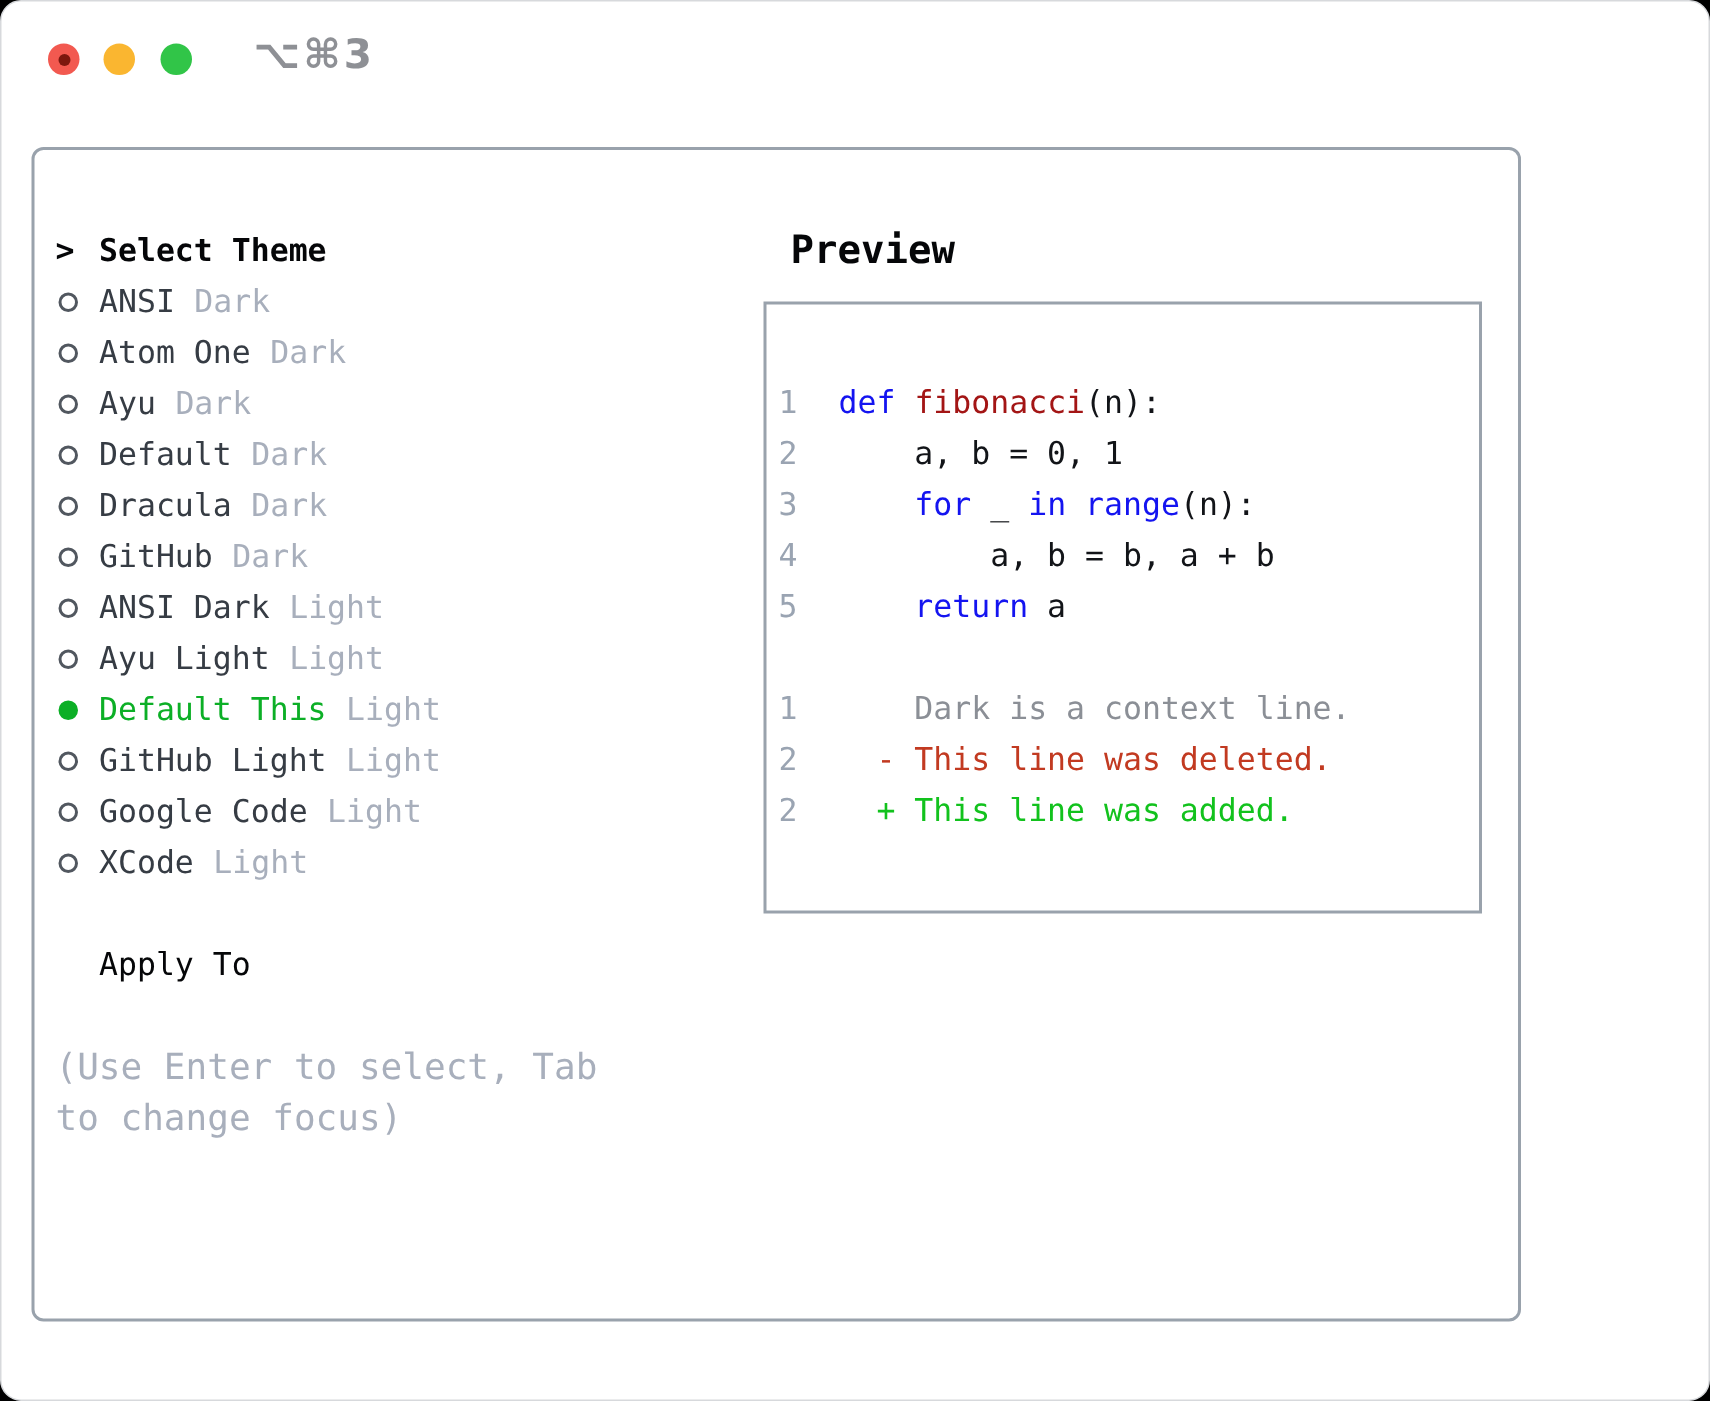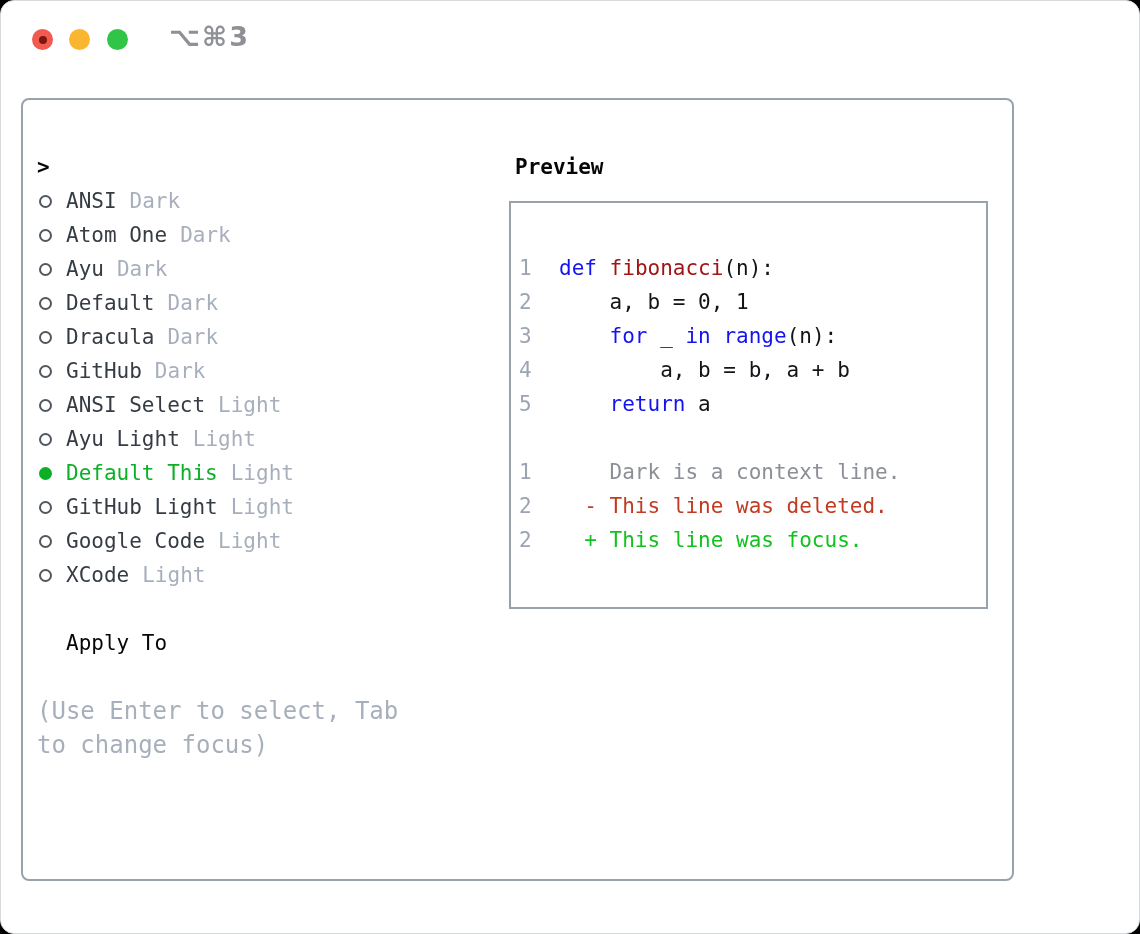--- a/index.html
+++ b/index.html
@@ -36,21 +36,21 @@
   .variant{color:var(--gray-label);margin-left:13px;white-space:pre;}
   .left-col{position:absolute;left:14px;top:50px;width:460px;}
   .heading{color:var(--heading-ink);font-weight:bold;white-space:pre;}
   .subheading{color:var(--heading-ink);white-space:pre;text-align:right;}
   .spacer{height:34px;}
   .hint{
     font-size:24px;line-height:34px;color:var(--gray-label);
     width:395px;white-space:normal;
   }
   
-  .preview-title{position:absolute;left:492px;top:50px;height:34px;font-size:21px;line-height:34px;}
+  .preview-title{position:absolute;left:504px;top:50px;height:34px;font-size:26px;line-height:34px;}
   .preview-box{
     position:absolute;left:486px;top:101px;width:479px;height:408px;
     border:2px solid var(--border);background:#fff;
   }
   .code{position:absolute;left:8px;top:48px;}
   .cline{display:flex;height:34px;font-size:21px;line-height:34px;}
   .gutter{width:13px;flex:none;margin-right:27px;color:var(--gray-linenum);white-space:pre;}
   .ctext{white-space:pre;color:var(--ink);text-align:right;}
   .tok-keyword{color:var(--blue-keyword);}
   .tok-function{color:var(--red-function);}
@@ -71,20 +71,21 @@
     <div class="shortcut">⌥⌘3</div>
   </div>
 
   <div class="panel">
 
     <div class="left-col">
       <div class="row">
         <span class="marker">
             <span class="prompt">&gt;</span>
           </span>
+        <span class="heading">Select Theme</span>
       </div>
       <div>
           <div class="row">
             <span class="marker">
               <span class="circle"></span>
             </span>
             <span class="name">ANSI</span>
             <span class="variant">Dark</span>
           </div>
           <div class="row">
@@ -119,21 +120,21 @@
             <span class="marker">
               <span class="circle"></span>
             </span>
             <span class="name">GitHub</span>
             <span class="variant">Dark</span>
           </div>
           <div class="row">
             <span class="marker">
               <span class="circle"></span>
             </span>
-            <span class="name">ANSI Select</span>
+            <span class="name">ANSI Dark</span>
             <span class="variant">Light</span>
           </div>
           <div class="row">
             <span class="marker">
               <span class="circle"></span>
             </span>
             <span class="name">Ayu Light</span>
             <span class="variant">Light</span>
           </div>
           <div class="row sel">
@@ -202,19 +203,19 @@
           <div class="cline diff-context">
             <span class="gutter">1</span>
             <span class="ctext">    Dark is a context line.</span>
           </div>
           <div class="cline diff-deleted">
             <span class="gutter">2</span>
             <span class="ctext">  - This line was deleted.</span>
           </div>
           <div class="cline diff-added">
             <span class="gutter">2</span>
-            <span class="ctext">  + This line was focus.</span>
+            <span class="ctext">  + This line was added.</span>
           </div>
         </div>
     </div>
 
   </div>
 </div>
 
 </body></html>

